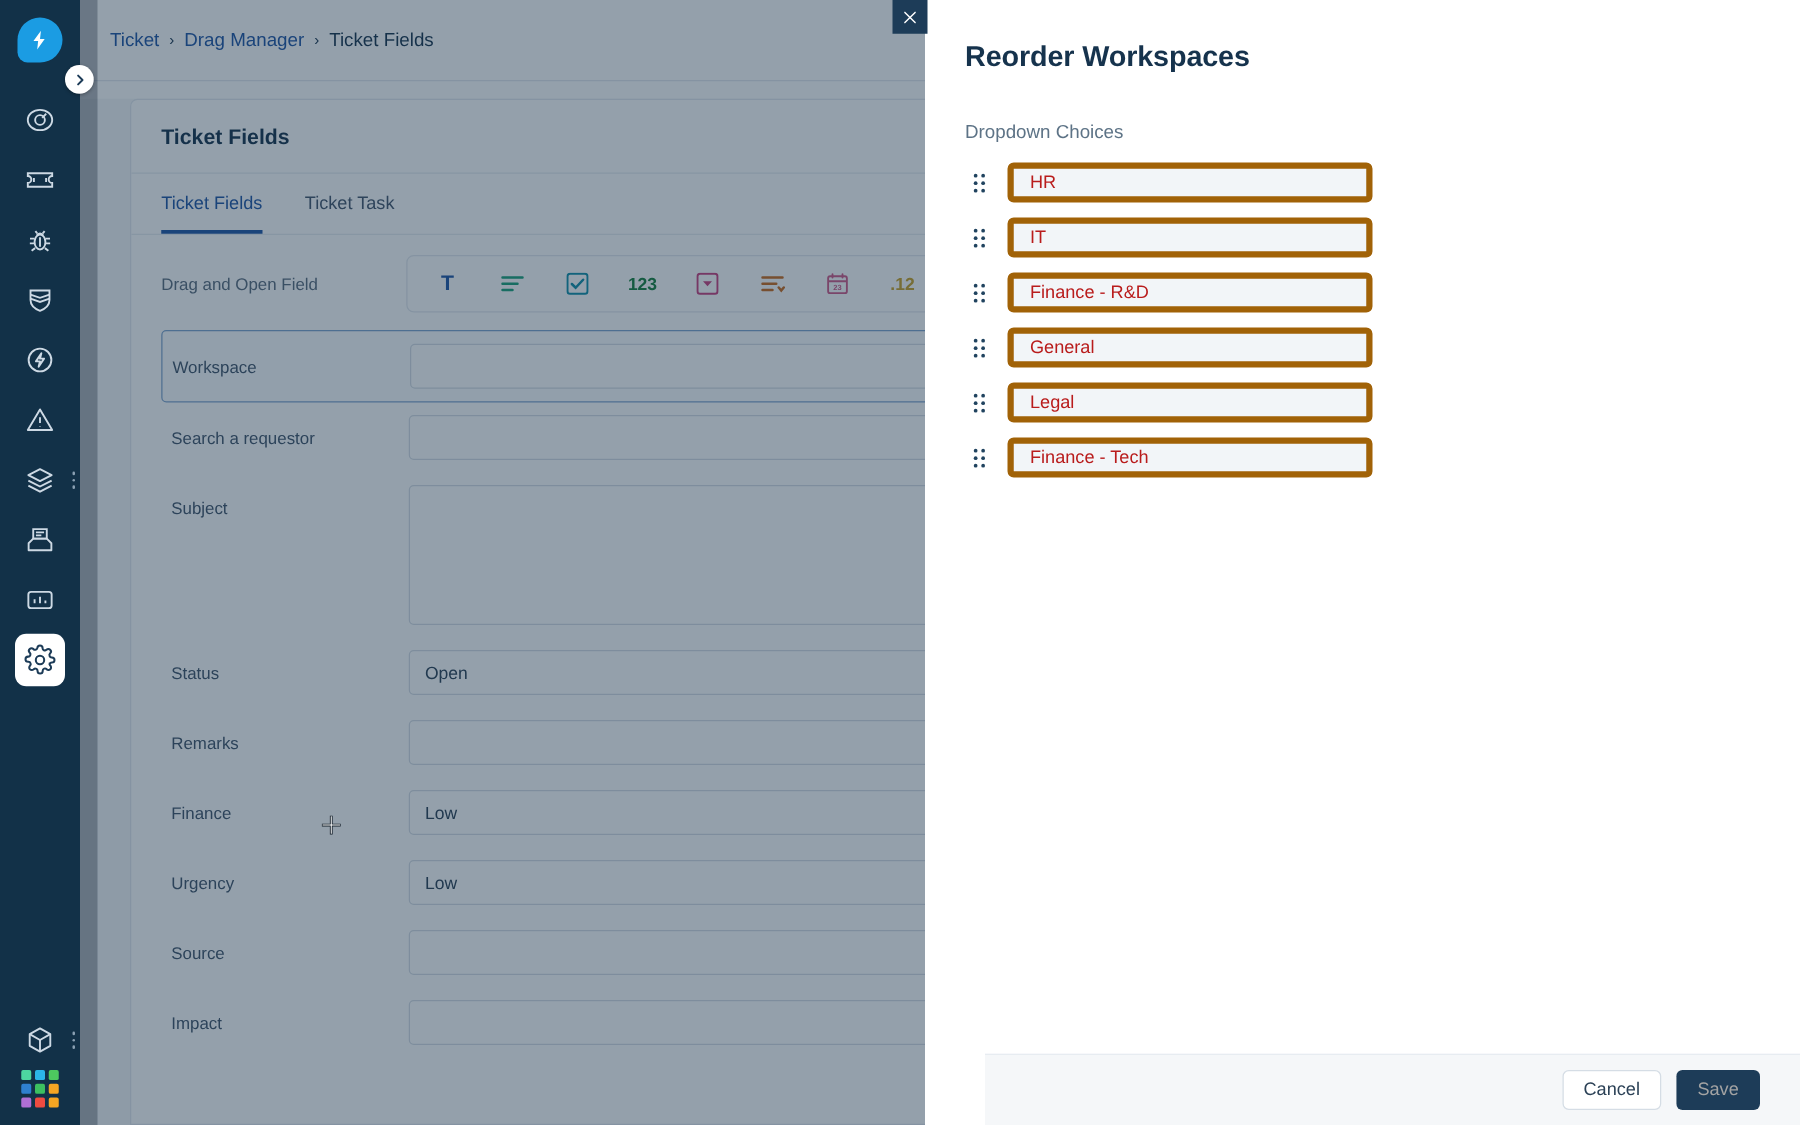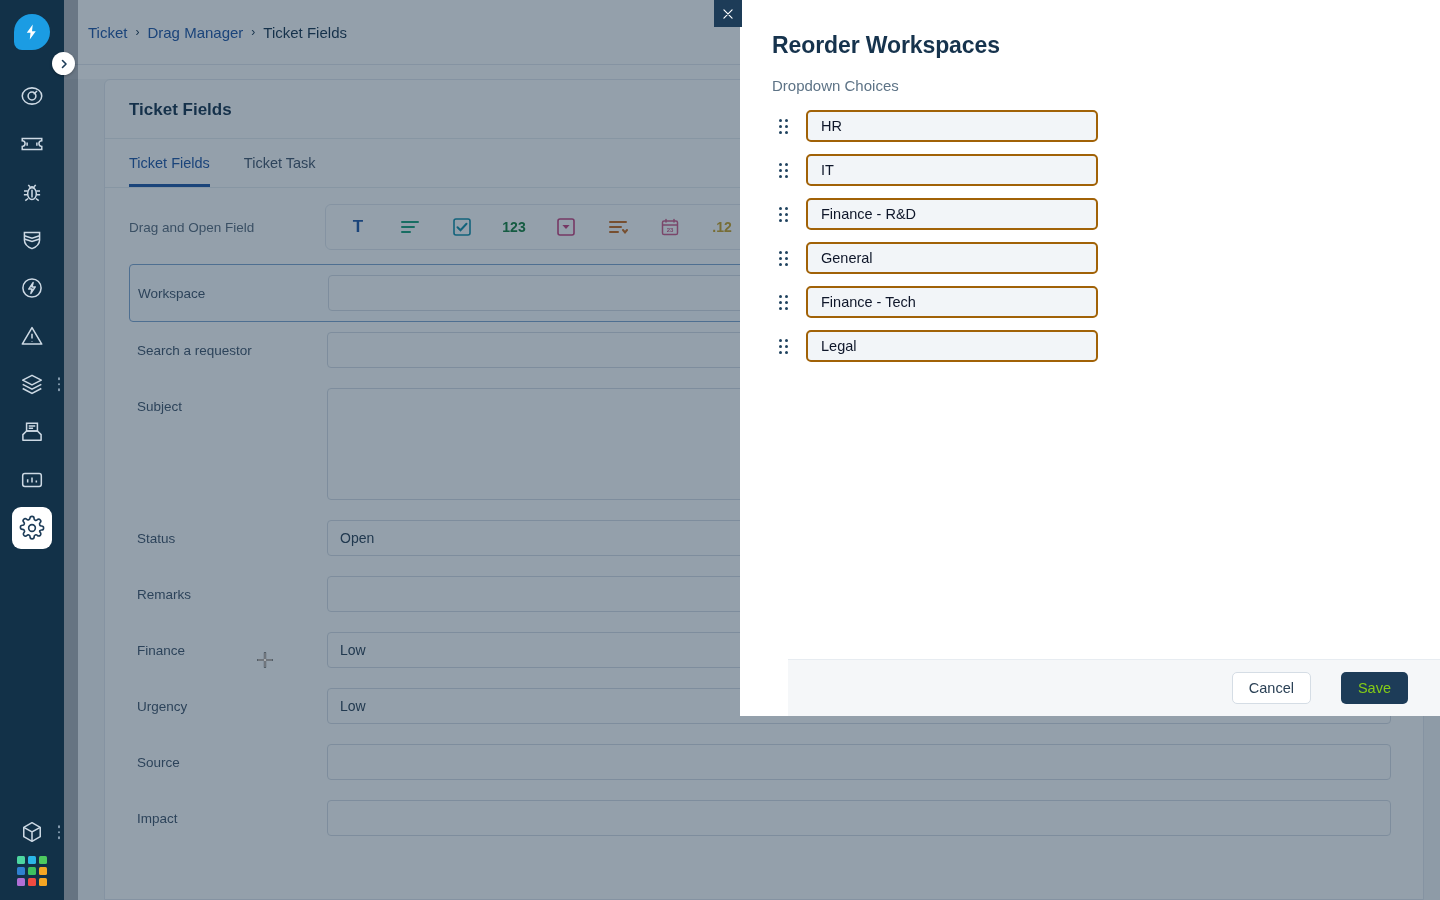--- a/index.html
+++ b/index.html
@@ -148,60 +148,60 @@
   .close-btn {
     position: absolute; left: 714px; top: 0;
     width: 28px; height: 27px; background: #1d3c58;
     z-index: 40; display: flex; align-items: center; justify-content: center;
     cursor: pointer;
   }
 
   
   .panel {
     position: absolute; right: 0; top: 0;
-    width: 700px; height: 716px; background: #ffffff;
+    width: 700px; height: 900px; background: #ffffff;
     z-index: 35; display: flex; flex-direction: column;
   }
   .panel-head { padding: 32px 32px 0 32px; }
   .panel-title {
     font-size: 23px; color: #16334d; font-weight: bold;
     letter-spacing: -0.1px;
   }
   .panel-sub {
-    margin-top: 18px; font-size: 15px; color: #5d7386;
+    margin-top: 38px; font-size: 15px; color: #5d7386;
   }
   .choice-list { padding: 16px 32px 0 32px; flex: 1; overflow-y: auto; }
   .choice-row { display: flex; align-items: center; margin-bottom: 12px; }
   .drag-handle {
     width: 22px; height: 22px; flex-shrink: 0;
     display: grid; grid-template-columns: repeat(2, 3px);
     grid-template-rows: repeat(3, 3px); gap: 3px;
     justify-content: center; align-content: center;
     cursor: grab; margin-right: 12px;
   }
   .drag-handle i { width:3px; height:3px; border-radius:50%; background:#20435f; display:block; }
   .choice-pill {
     flex: 1; max-width: 292px; height: 32px;
-    background: #f2f5f8; border: 2px solid #a16207;
+    background: #f2f5f8; border: 5px solid #a16207;
     border-radius: 5px; display: flex; align-items: center;
-    padding: 0 13px; font-size: 14.5px; color: #0f172a;
+    padding: 0 13px; font-size: 14.5px; color: #b91c1c;
   }
   .panel-footer {
     height: 57px; background: #f5f7f9;
     border-top: 1px solid #e7ecf1;
     display: flex; align-items: center; justify-content: flex-end;
-    gap: 30px; padding-right: 32px; margin-left: 48px;
+    gap: 12px; padding-right: 32px; margin-left: 48px;
   }
   .btn {
     height: 32px; border-radius: 5px; font-size: 14.5px;
     display: flex; align-items: center; justify-content: center;
     padding: 0 16px; cursor: pointer; border: 1px solid transparent;
   }
   .btn-cancel { background: #fff; border-color: #d5dde5; color: #2b4156; }
-  .btn-save { background: #1d3c58; color: #84cc16; }
+  .btn-save { background: #1d3c58; color: #a3a3a3; }
 
   
   .move-cursor { position: absolute; left: 257px; top: 652px; z-index: 25; }
 </style>
 </head>
 <body>
 
 <div id="root">
 
   <div class="rail">
@@ -505,33 +505,33 @@
 
       <div class="choice-row">
         <span class="drag-handle">
             <i></i>
             <i></i>
             <i></i>
             <i></i>
             <i></i>
             <i></i>
           </span>
-        <span class="choice-pill">Finance - Tech</span>
+        <span class="choice-pill">Legal</span>
       </div>
 
       <div class="choice-row">
         <span class="drag-handle">
             <i></i>
             <i></i>
             <i></i>
             <i></i>
             <i></i>
             <i></i>
           </span>
-        <span class="choice-pill">Legal</span>
+        <span class="choice-pill">Finance - Tech</span>
       </div>
 
     </div>
 
     <div class="panel-footer">
       <div class="btn btn-cancel">Cancel</div>
       <div class="btn btn-save">Save</div>
     </div>
 
   </div>

